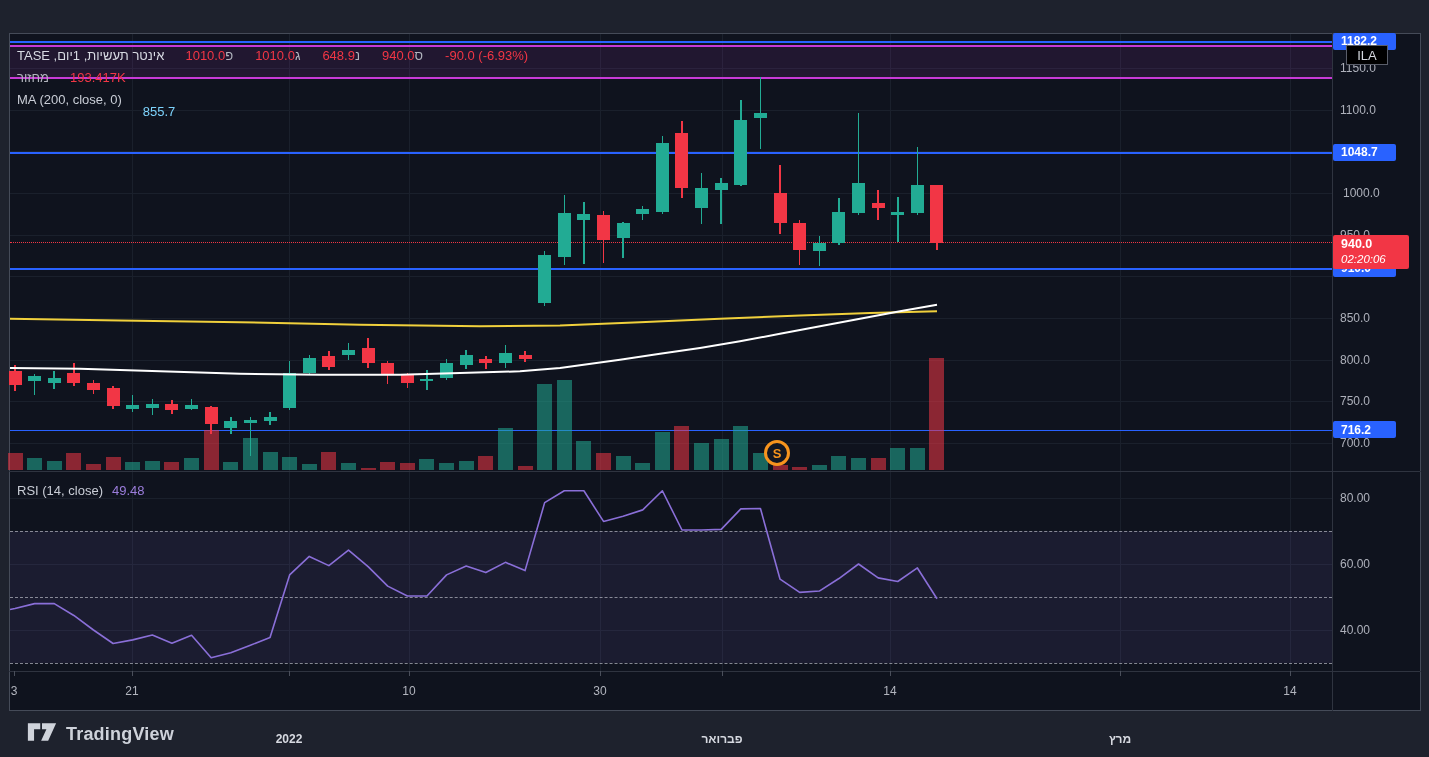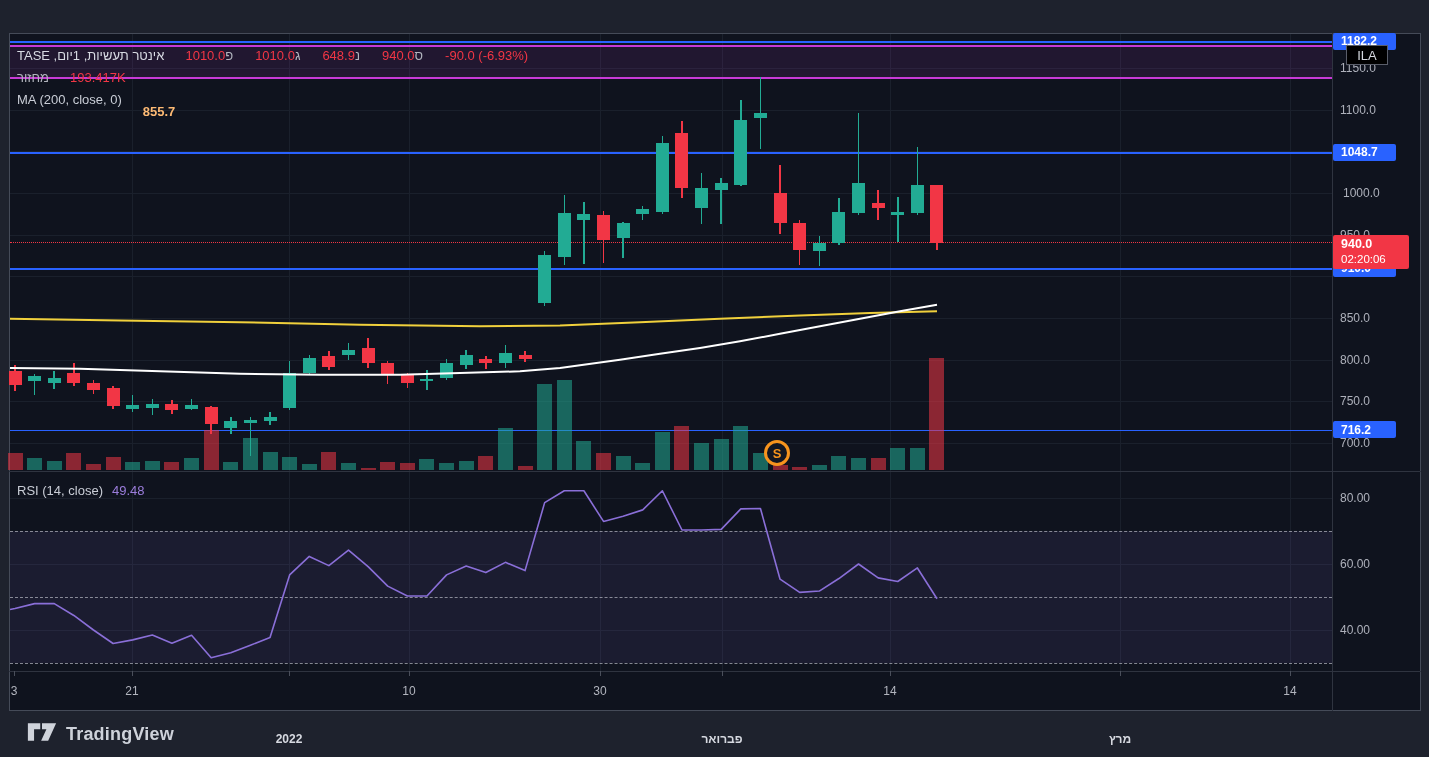--- a/index.html
+++ b/index.html
@@ -10,36 +10,36 @@
   #layer{position:absolute;left:0;top:0;width:1429px;height:757px;}
   .legend{position:absolute;left:17px;top:46px;z-index:40;font-size:13px;}
   .lrow{display:flex;align-items:center;gap:21px;height:18px;margin-bottom:4px;white-space:nowrap;}
   .ltitle{color:#d8dbe3;}
   .pair .k{color:#b2b5be;margin-right:1px;}
   .pair .v{color:#f23645;}
   .red{color:#f23645;}
   .gray{color:#b2b5be;}
   .ma-label{color:#c9cdd6;}
   .ma50v{color:#ffffff;font-weight:700;}
-  .ma200v{color:#fdba74;font-weight:700;margin-top:24px;}
+  .ma200v{color:#7dd3fc;font-weight:400;margin-top:24px;}
   .rsi-legend{position:absolute;left:17px;top:483px;z-index:40;font-size:13px;display:flex;gap:9px;}
   .rsiv{color:#9b7ddb;}
   .tooltip{position:absolute;left:1346px;top:45px;width:42px;height:20px;z-index:60;background:#000000;
            border:1px solid #5a5e6a;border-radius:0;color:#d6d9e0;font-size:13px;display:flex;
            align-items:center;justify-content:center;}
   .bottombar{position:absolute;left:27px;top:722px;display:flex;align-items:center;gap:9px;}
   .brand{color:#ced2da;font-size:18px;font-weight:600;letter-spacing:.2px;}
   .axis-label{position:absolute;left:1340px;font-size:12px;color:#aeb1bb;z-index:10;}
   .blue-label{position:absolute;left:1333px;width:63px;height:17px;background:#2962ff;color:#fff;
               font-size:12px;font-weight:700;display:flex;align-items:center;padding-left:8px;
               border-radius:2px;z-index:20;}
   .red-box{position:absolute;left:1333px;width:76px;height:34px;background:#f23645;color:#fff;
            border-radius:2px;z-index:25;padding:2px 0 0 8px;line-height:15px;}
   .red-box .p{font-size:12.5px;font-weight:700;}
-  .red-box .cd{font-size:11.5px;}
+  .red-box .cd{font-size:11.5px;font-style:italic;}
   .time-label{position:absolute;top:684px;transform:translateX(-50%);font-size:12px;color:#b2b5be;z-index:10;}
   .time-label.bold{font-weight:700;color:#d6d9e0;margin-top:48px;}
   .marker{position:absolute;z-index:45;width:26px;height:26px;border-radius:50%;border:3px solid #f7941d;
           background:#131722;color:#f7941d;font-weight:700;font-size:13px;display:flex;
           align-items:center;justify-content:center;transform:translate(-50%,-50%);}
   svg.curves{position:absolute;left:0;top:0;z-index:35;pointer-events:none;}
 </style>
 </head>
 <body>
 

